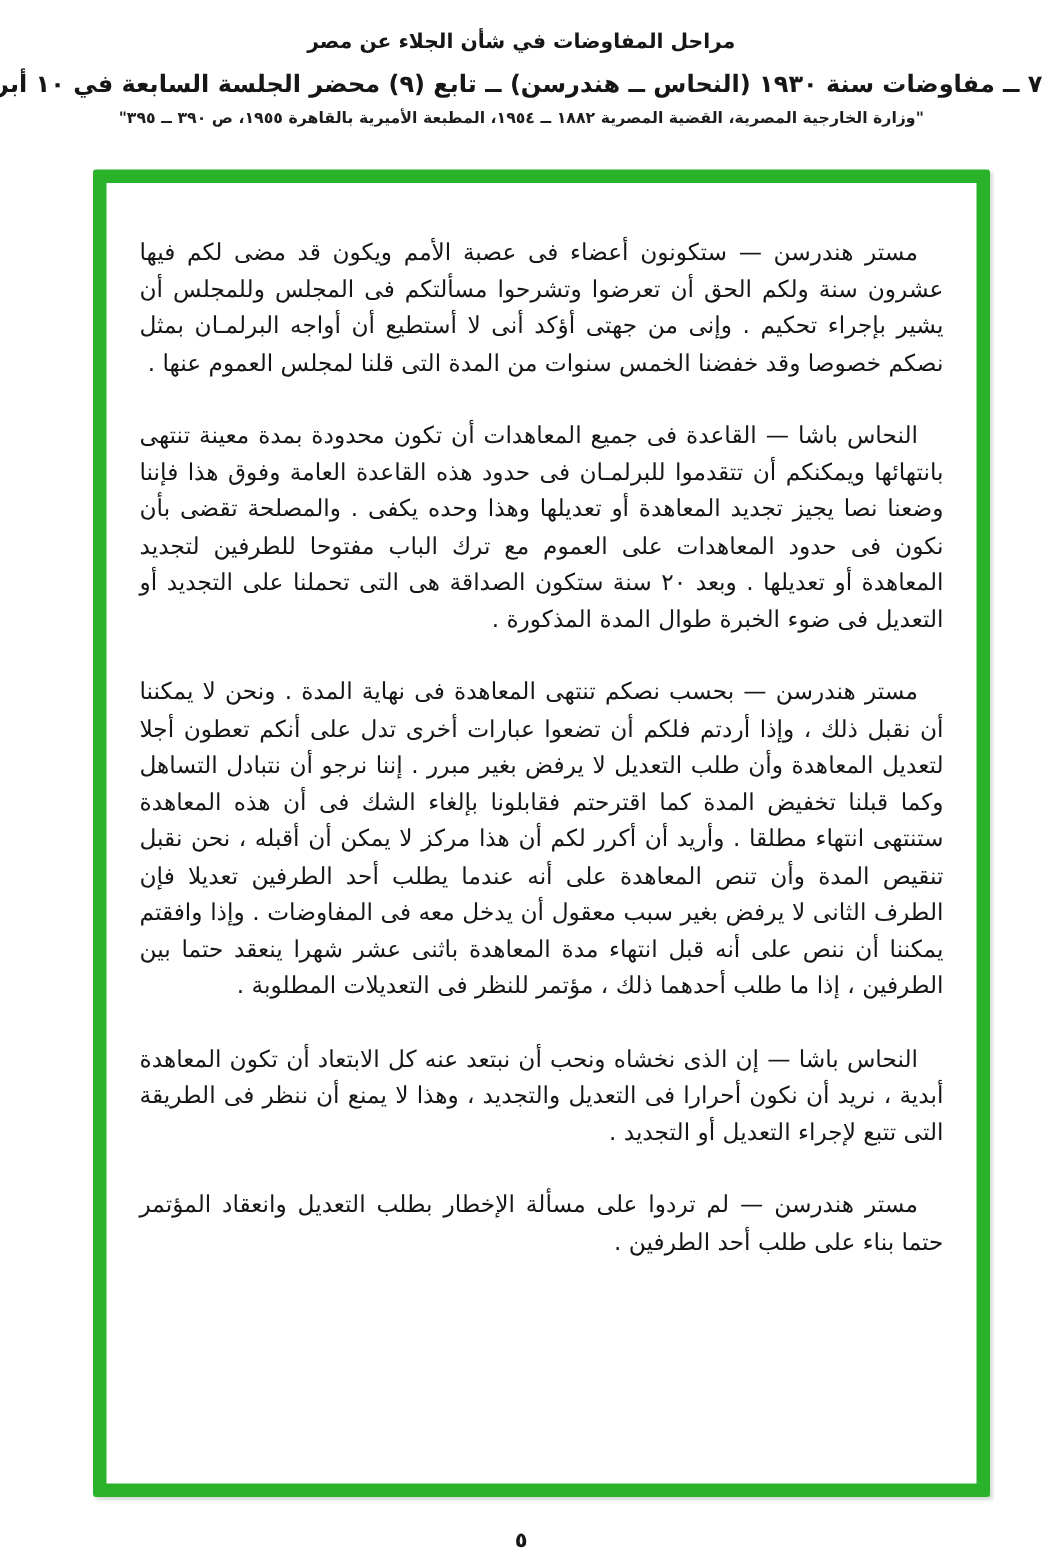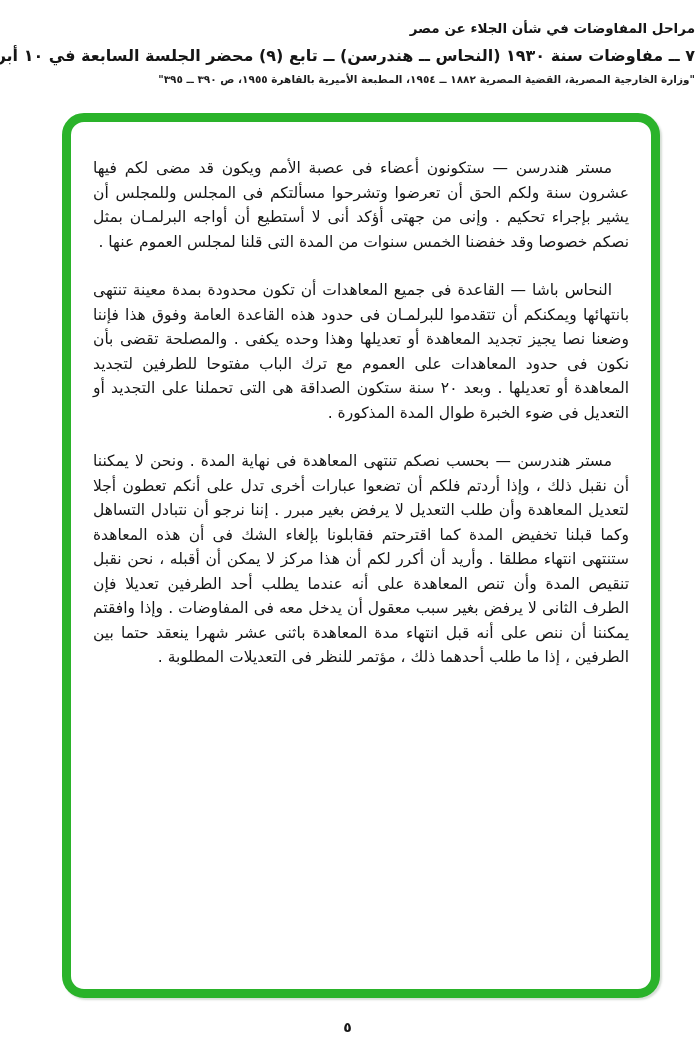--- a/index.html
+++ b/index.html
@@ -16,20 +16,21 @@
   }
   .sheet{
     position:relative;
     width:695px;height:1042px;
     background:var(--paper);
     overflow:hidden;
   }
   
   .doc-header{
     direction:rtl;
+    text-align:center;
     padding-top:20px;
   }
   .doc-title{
     font-size:13.5px;
     font-weight:bold;
     letter-spacing:0;
   }
   .doc-subtitle{
     font-size:16px;
     font-weight:bold;
@@ -42,21 +43,21 @@
     margin-top:8px;
     color:#1d1d1d;
   }
   
   .highlight-box{
     position:absolute;
     left:62px; top:113px;
     width:598px; height:885px;
     box-sizing:border-box;
     border:9px solid var(--green);
-    border-radius:22px;
+    border-radius:2px;
     background:var(--paper);
     box-shadow:2px 2px 2px rgba(90,120,90,.25);
     padding:34px 22px 4px 22px;
   }
   .minutes{
     direction:rtl;
     text-align:justify;
     text-justify:inter-word;
   }
   .minutes p{
@@ -92,21 +93,23 @@
 
   <div class="highlight-box">
     <div class="minutes">
 
       <p><span class="speaker">مستر هندرسن</span> <span>— ستكونون أعضاء فى عصبة الأمم ويكون قد مضى لكم فيها عشرون سنة ولكم الحق أن تعرضوا وتشرحوا مسألتكم فى المجلس وللمجلس أن يشير بإجراء تحكيم . وإنى من جهتى أؤكد أنى لا أستطيع أن أواجه البرلمـان بمثل نصكم خصوصا وقد خفضنا الخمس سنوات من المدة التى قلنا لمجلس العموم عنها .</span></p>
 
       <p><span class="speaker">النحاس باشا</span> <span>— القاعدة فى جميع المعاهدات أن تكون محدودة بمدة معينة تنتهى بانتهائها ويمكنكم أن تتقدموا للبرلمـان فى حدود هذه القاعدة العامة وفوق هذا فإننا وضعنا نصا يجيز تجديد المعاهدة أو تعديلها وهذا وحده يكفى . والمصلحة تقضى بأن نكون فى حدود المعاهدات على العموم مع ترك الباب مفتوحا للطرفين لتجديد المعاهدة أو تعديلها . وبعد ٢٠ سنة ستكون الصداقة هى التى تحملنا على التجديد أو التعديل فى ضوء الخبرة طوال المدة المذكورة .</span></p>
 
       <p><span class="speaker">مستر هندرسن</span> <span>— بحسب نصكم تنتهى المعاهدة فى نهاية المدة . ونحن لا يمكننا أن نقبل ذلك ، وإذا أردتم فلكم أن تضعوا عبارات أخرى تدل على أنكم تعطون أجلا لتعديل المعاهدة وأن طلب التعديل لا يرفض بغير مبرر . إننا نرجو أن نتبادل التساهل وكما قبلنا تخفيض المدة كما اقترحتم فقابلونا بإلغاء الشك فى أن هذه المعاهدة ستنتهى انتهاء مطلقا . وأريد أن أكرر لكم أن هذا مركز لا يمكن أن أقبله ، نحن نقبل تنقيص المدة وأن تنص المعاهدة على أنه عندما يطلب أحد الطرفين تعديلا فإن الطرف الثانى لا يرفض بغير سبب معقول أن يدخل معه فى المفاوضات . وإذا وافقتم يمكننا أن ننص على أنه قبل انتهاء مدة المعاهدة باثنى عشر شهرا ينعقد حتما بين الطرفين ، إذا ما طلب أحدهما ذلك ، مؤتمر للنظر فى التعديلات المطلوبة .</span></p>
 
+      <p><span class="speaker">النحاس باشا</span> <span>— إن الذى نخشاه ونحب أن نبتعد عنه كل الابتعاد أن تكون المعاهدة أبدية ، نريد أن نكون أحرارا فى التعديل والتجديد ، وهذا لا يمنع أن ننظر فى الطريقة التى تتبع لإجراء التعديل أو التجديد .</span></p>
 
+      <p><span class="speaker">مستر هندرسن</span> <span>— لم تردوا على مسألة الإخطار بطلب التعديل وانعقاد المؤتمر حتما بناء على طلب أحد الطرفين .</span></p>
 
 
     </div>
   </div>
 
   <div class="page-number">٥</div>
 
 </div>
 
 </body></html>

